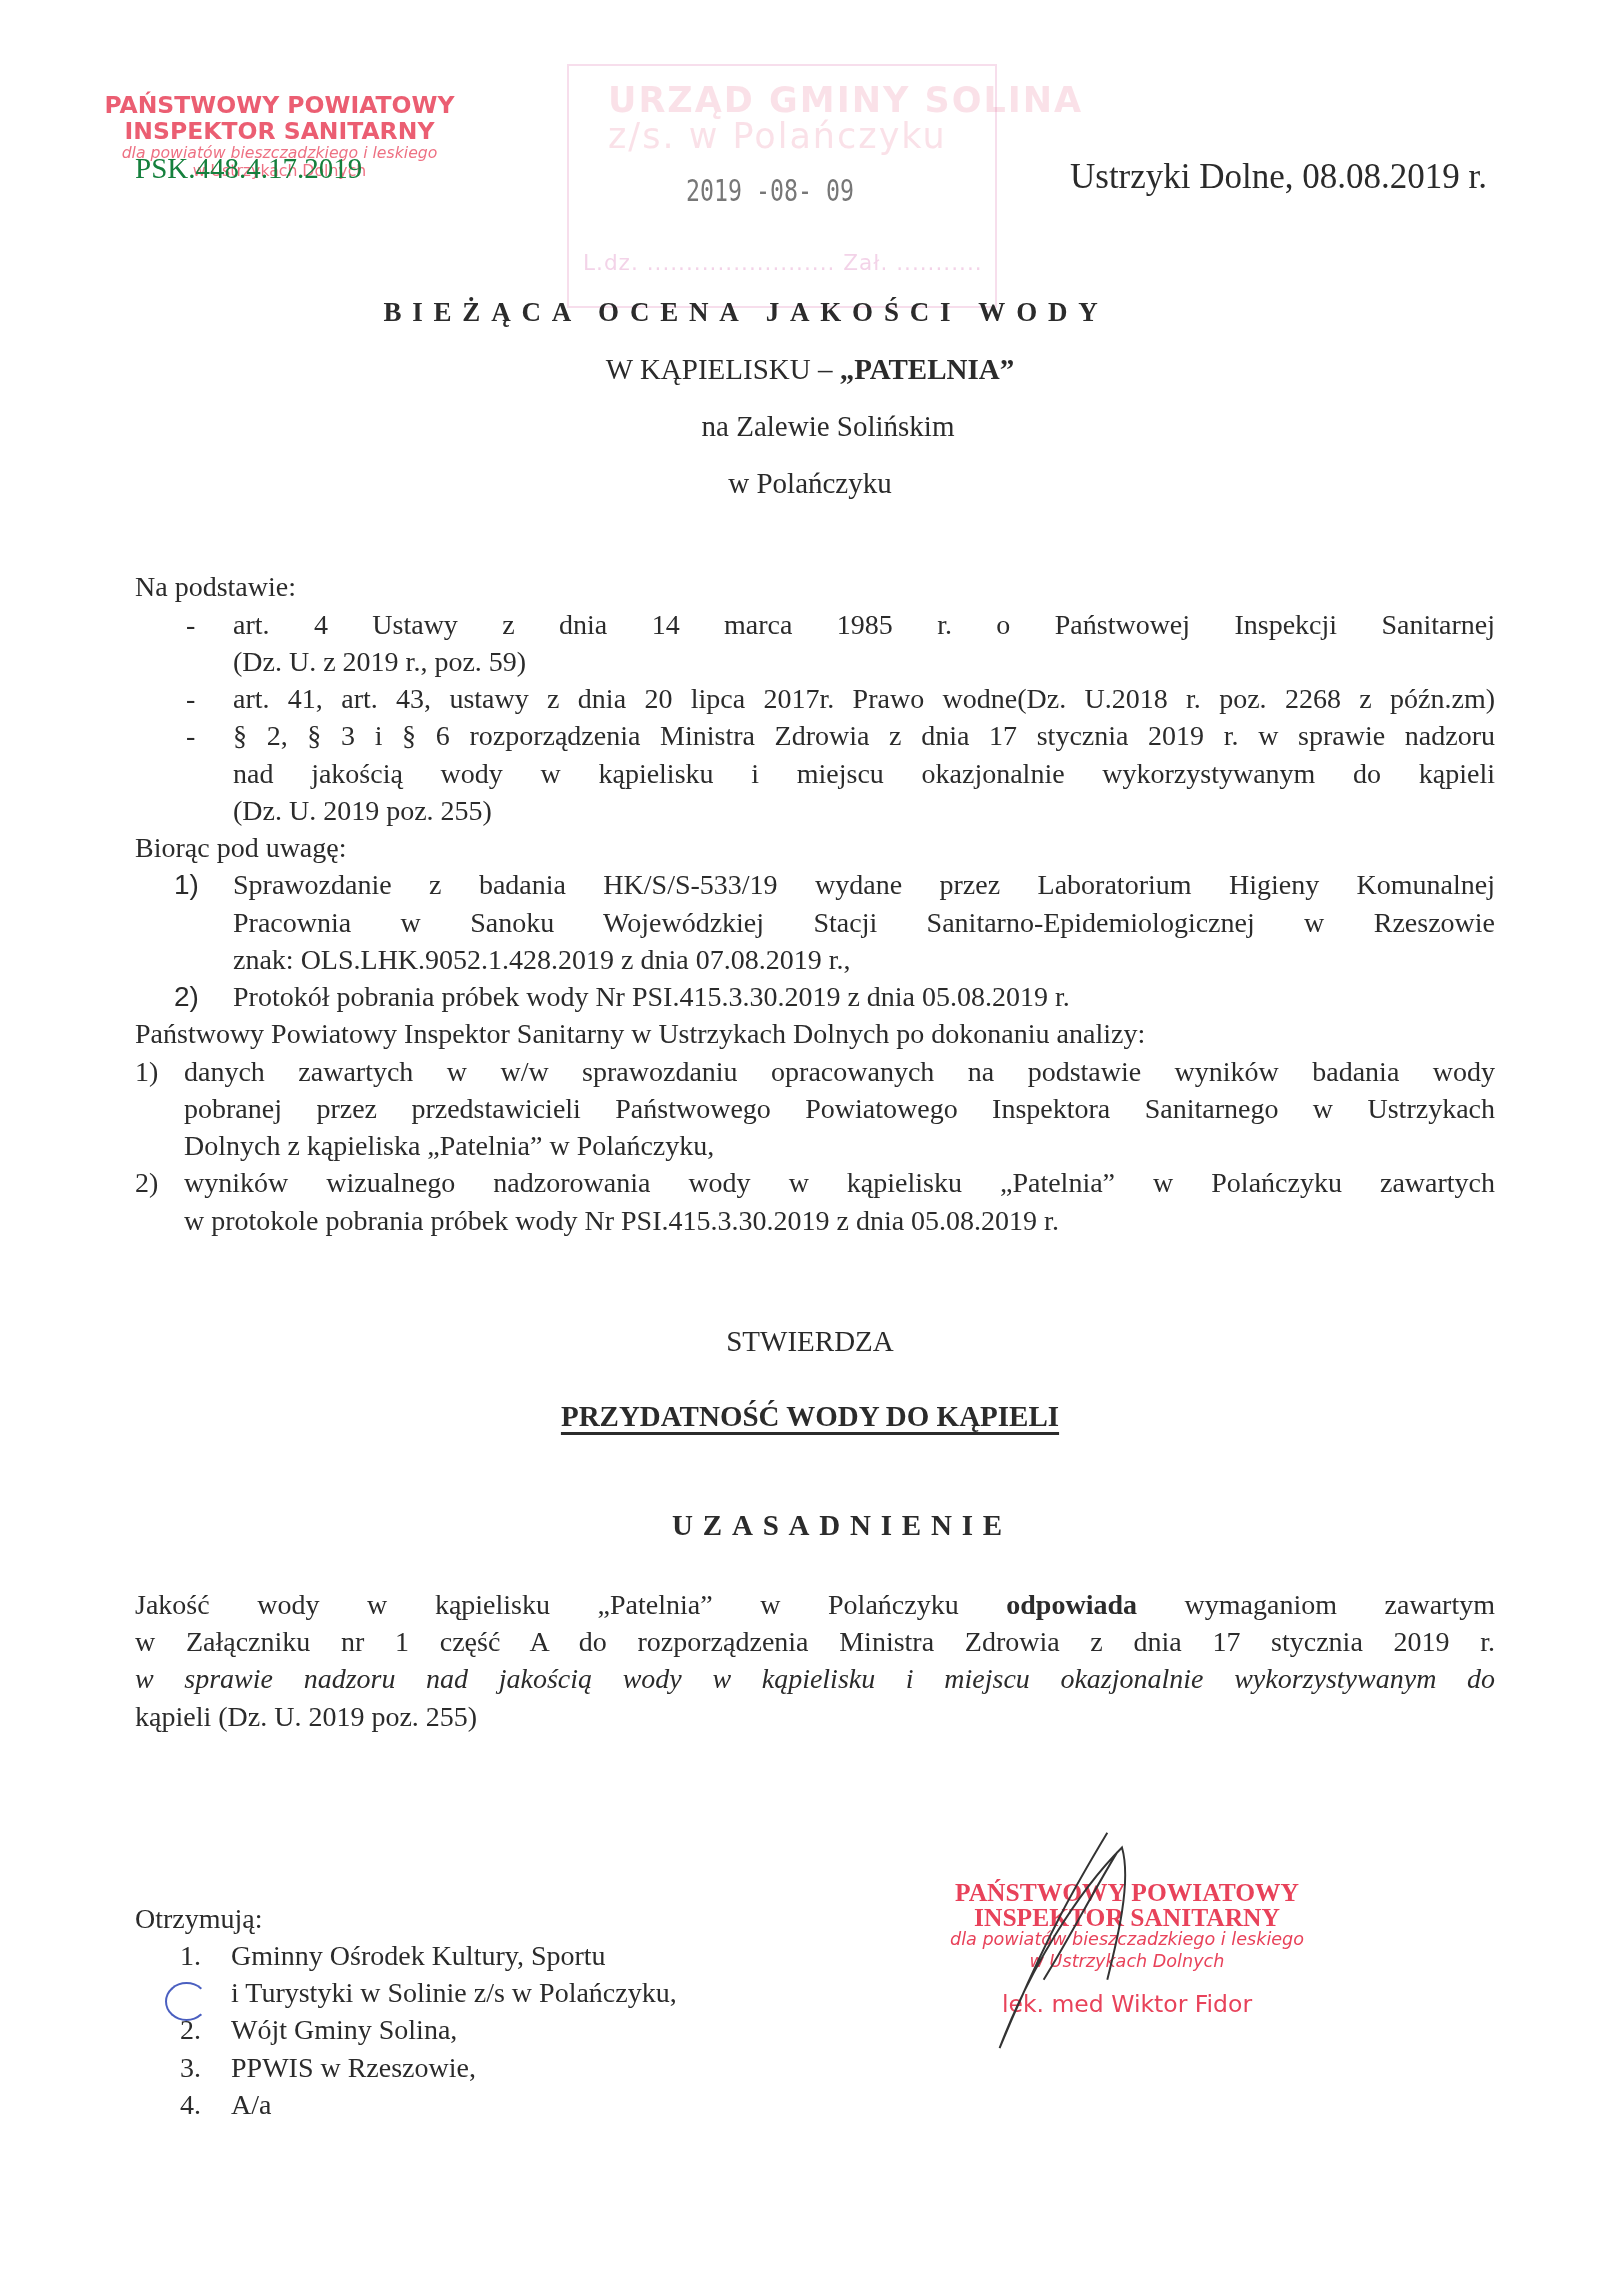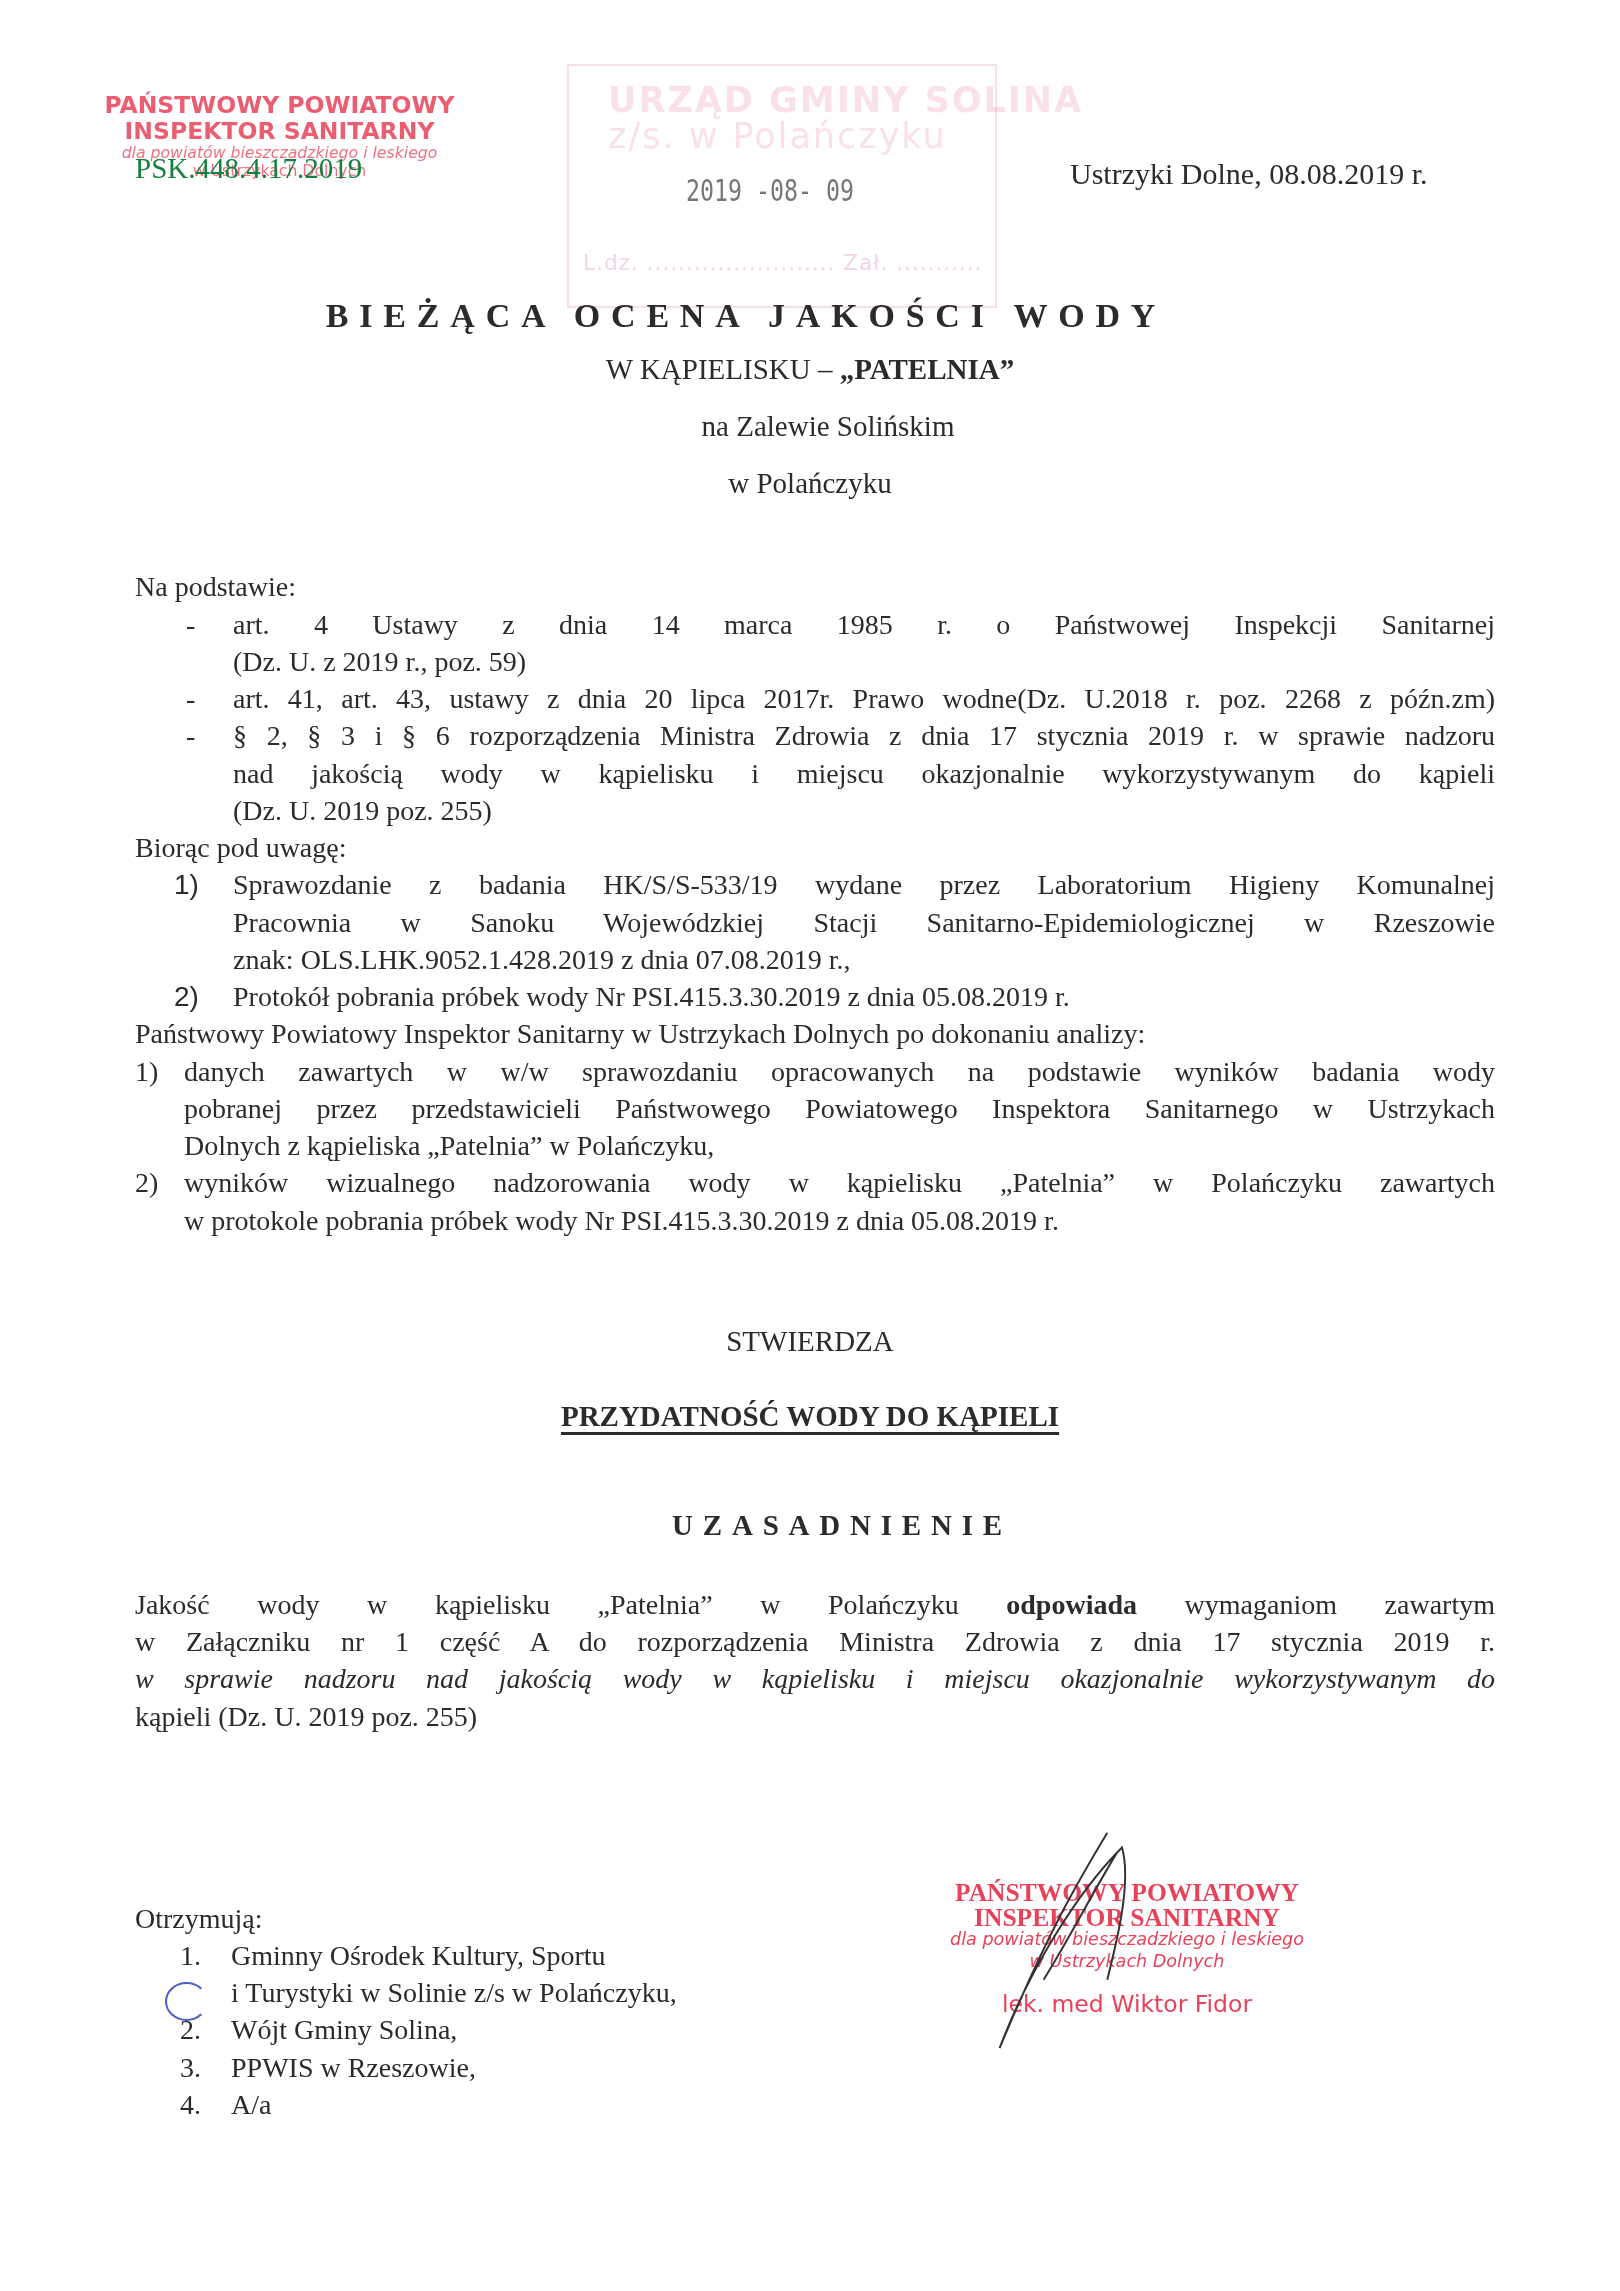--- a/index.html
+++ b/index.html
@@ -18,23 +18,23 @@
   .ref-number { left: 135px; top: 152px; font-size: 29px; color: #15803d; }
 
   
   .recv-box { left: 567px; top: 64px; width: 426px; height: 240px;
               border: 2px solid rgba(232,160,200,.35); }
   .recv-head { left: 608px; top: 80px; font-family: "DejaVu Sans", sans-serif; font-size: 35px; color: rgba(230,120,150,.22); font-weight: bold; letter-spacing: 2px; }
   .recv-head2 { left: 608px; top: 116px; font-family: "DejaVu Sans", sans-serif; font-size: 35px; color: rgba(230,120,150,.22); letter-spacing: 2px; }
   .recv-date { left: 686px; top: 172px; font-family: "DejaVu Sans Mono", monospace; font-size: 31px; color: #777; transform: scaleX(.75); transform-origin: left; }
   .recv-ldz { left: 583px; top: 250px; font-family: "DejaVu Sans", sans-serif; font-size: 21.6px; color: rgba(220,130,190,.35); letter-spacing: 1px; }
 
-  .place-date { left: 1070px; top: 157px; font-size: 30px; }
+  .place-date { left: 1070px; top: 157px; font-size: 35px; }
 
-  .title-main { left: 0; width: 1492px; top: 297px; text-align: center; font-size: 34px; font-weight: bold; letter-spacing: 10.8px; }
+  .title-main { left: 0; width: 1492px; top: 297px; text-align: center; font-size: 27px; font-weight: bold; letter-spacing: 10.8px; }
   .title-sub { left: 0; width: 1620px; text-align: center; font-size: 29px; }
   .title-sub b { font-weight: bold; }
 
   .just { white-space: normal; text-align: justify; text-align-last: justify; }
 
   .section-center { left: 0; width: 1620px; text-align: center; font-size: 29px; }
   .underl { text-decoration: underline; text-decoration-thickness: 2.9px; text-underline-offset: 5.9px; font-weight: bold; }
   .spaced { font-weight: bold; letter-spacing: 9.8px; }
 
   .stamp-br { left: 936px; top: 1880px; width: 382px; }

